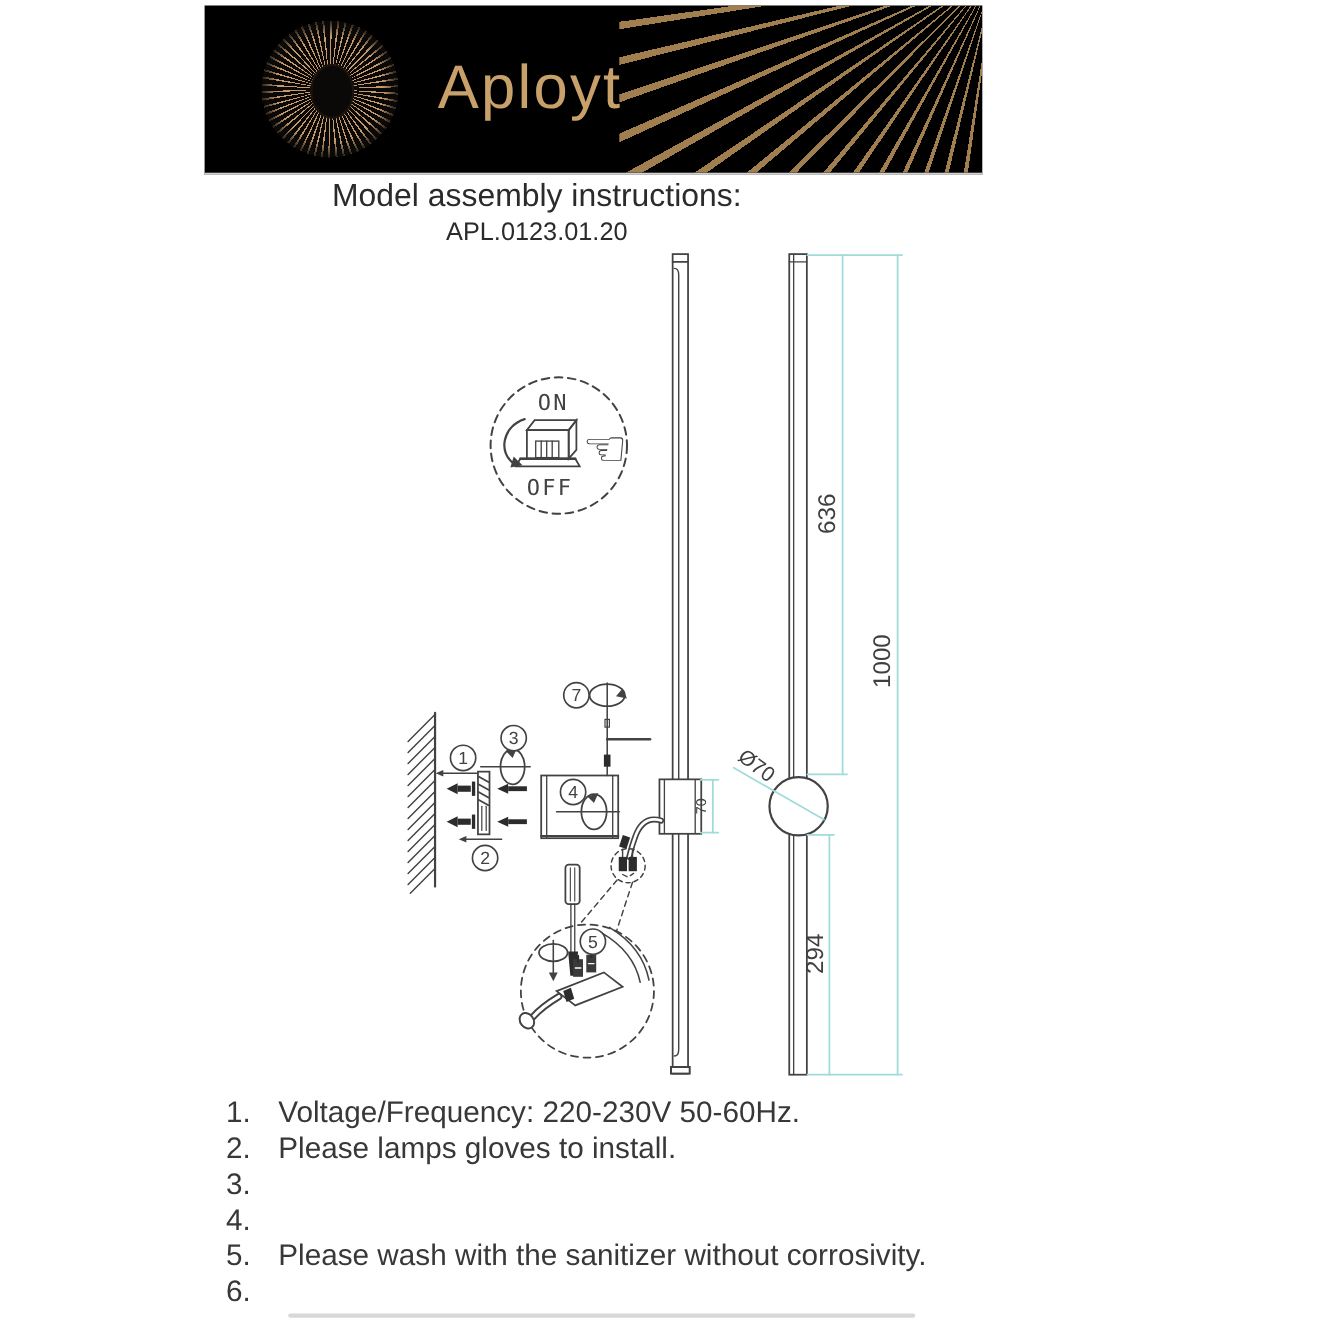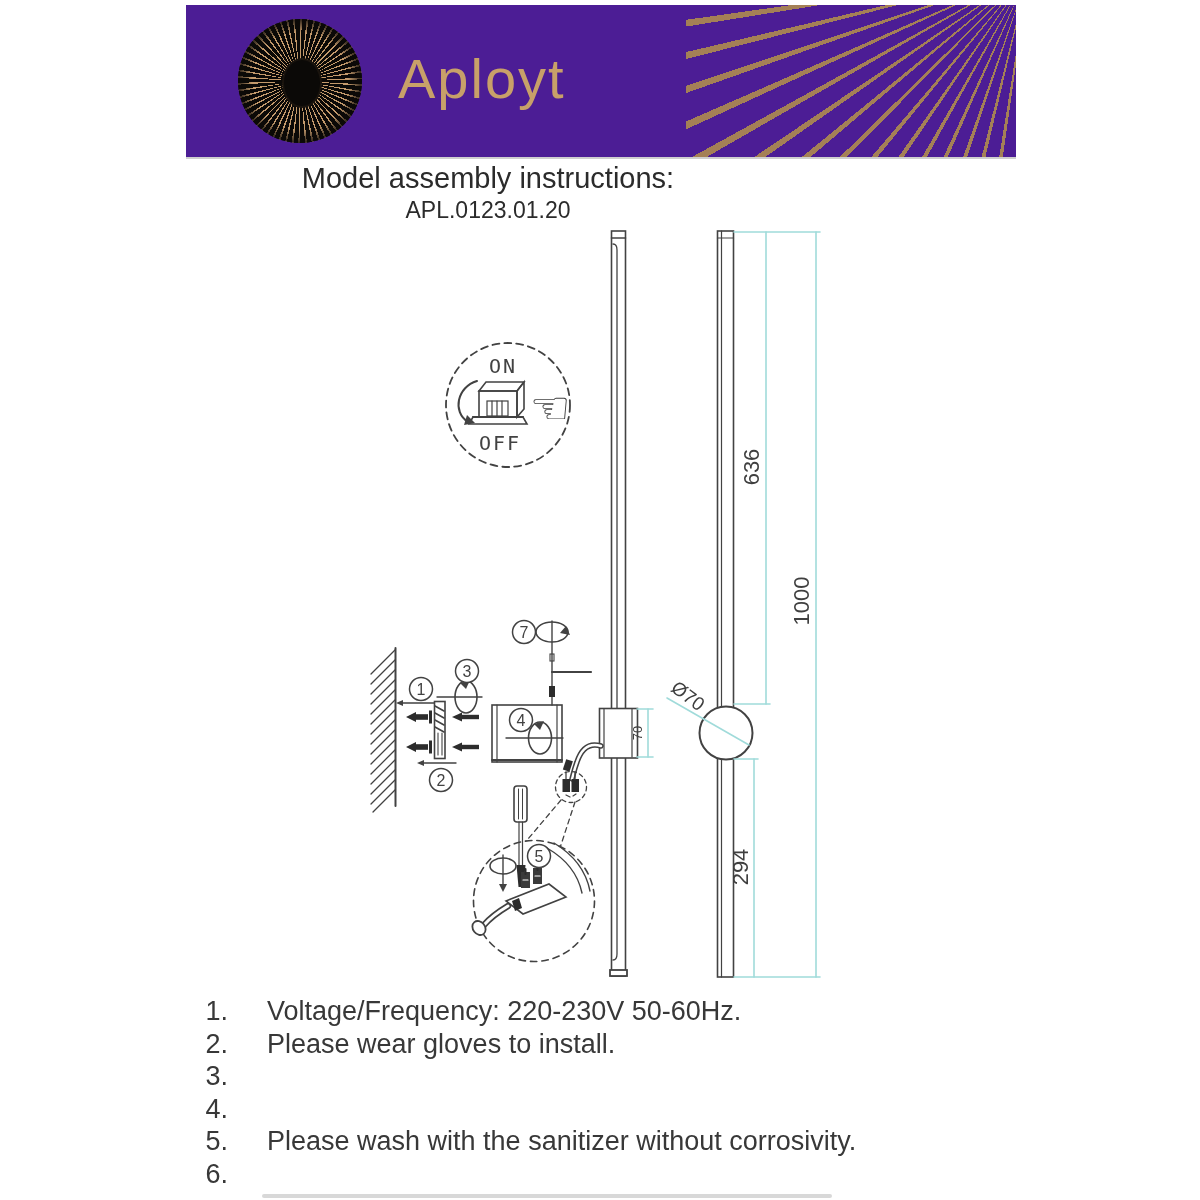--- a/index.html
+++ b/index.html
@@ -2,22 +2,22 @@
 <html><head>
 <meta charset="utf-8">
 <style>
   html,body{margin:0;padding:0;}
   body{
     width:1200px;height:1200px;position:relative;background:#ffffff;
     font-family:"Liberation Sans",sans-serif;overflow:hidden;
   }
   
   .banner{
-    position:absolute;left:186px;top:5px;width:830px;height:152px;
-    background:#4c1d95;overflow:hidden;border-bottom:2px solid #cfcfcf;
+    position:absolute;left:186px;top:5px;width:707px;height:152px;
+    background:#000000;overflow:hidden;border-bottom:2px solid #cfcfcf;
   }
   .sunburst{
     position:absolute;left:52px;top:14px;width:124px;height:124px;border-radius:50%;
     background:repeating-conic-gradient(#c49a6c 0deg 1.7deg,#0b0907 1.7deg 6.2deg);
   }
   .sunburst-fade{
     position:absolute;left:52px;top:14px;width:124px;height:124px;border-radius:50%;
     background:radial-gradient(circle at 50% 50%, rgba(11,9,7,0) 0 55%, #0b0907 74%);
   }
   .sunburst-hole{
@@ -37,21 +37,21 @@
   
   .title-block{position:absolute;left:0;top:162px;width:976px;text-align:center;color:#2b2b2b;}
   .title-line1{font-size:29px;line-height:33px;}
   .title-line2{font-size:23px;line-height:31px;}
   
   .diagram{position:absolute;left:0;top:0;width:1200px;height:1200px;}
   
   .instructions{position:absolute;left:200px;top:995px;width:860px;color:#383838;}
   .inst-row{display:flex;align-items:flex-start;height:32.6px;font-size:27px;line-height:32px;}
   .inst-num{width:28px;text-align:right;flex:0 0 auto;}
-  .inst-text{margin-left:39px;white-space:nowrap;}
+  .inst-text{margin-left:25px;white-space:nowrap;}
   .page-shadow{position:absolute;left:262px;top:1194px;width:570px;height:4px;background:#d8d8d8;border-radius:2px;}
 </style>
 </head>
 <body>
 
 <div class="banner">
   <div class="sunburst"></div>
   <div class="sunburst-fade"></div>
   <div class="sunburst-hole"></div>
   <div class="brand">Aployt</div>
@@ -274,21 +274,21 @@
   </g>
 </svg>
 
 <div class="instructions">
   <div class="inst-row">
     <span class="inst-num">1.</span>
     <span class="inst-text">Voltage/Frequency: 220-230V 50-60Hz.</span>
   </div>
   <div class="inst-row">
     <span class="inst-num">2.</span>
-    <span class="inst-text">Please wear gloves to install.</span>
+    <span class="inst-text">Please lamps gloves to install.</span>
   </div>
   <div class="inst-row">
     <span class="inst-num">3.</span>
   </div>
   <div class="inst-row">
     <span class="inst-num">4.</span>
   </div>
   <div class="inst-row">
     <span class="inst-num">5.</span>
     <span class="inst-text">Please wash with the sanitizer without corrosivity.</span>

